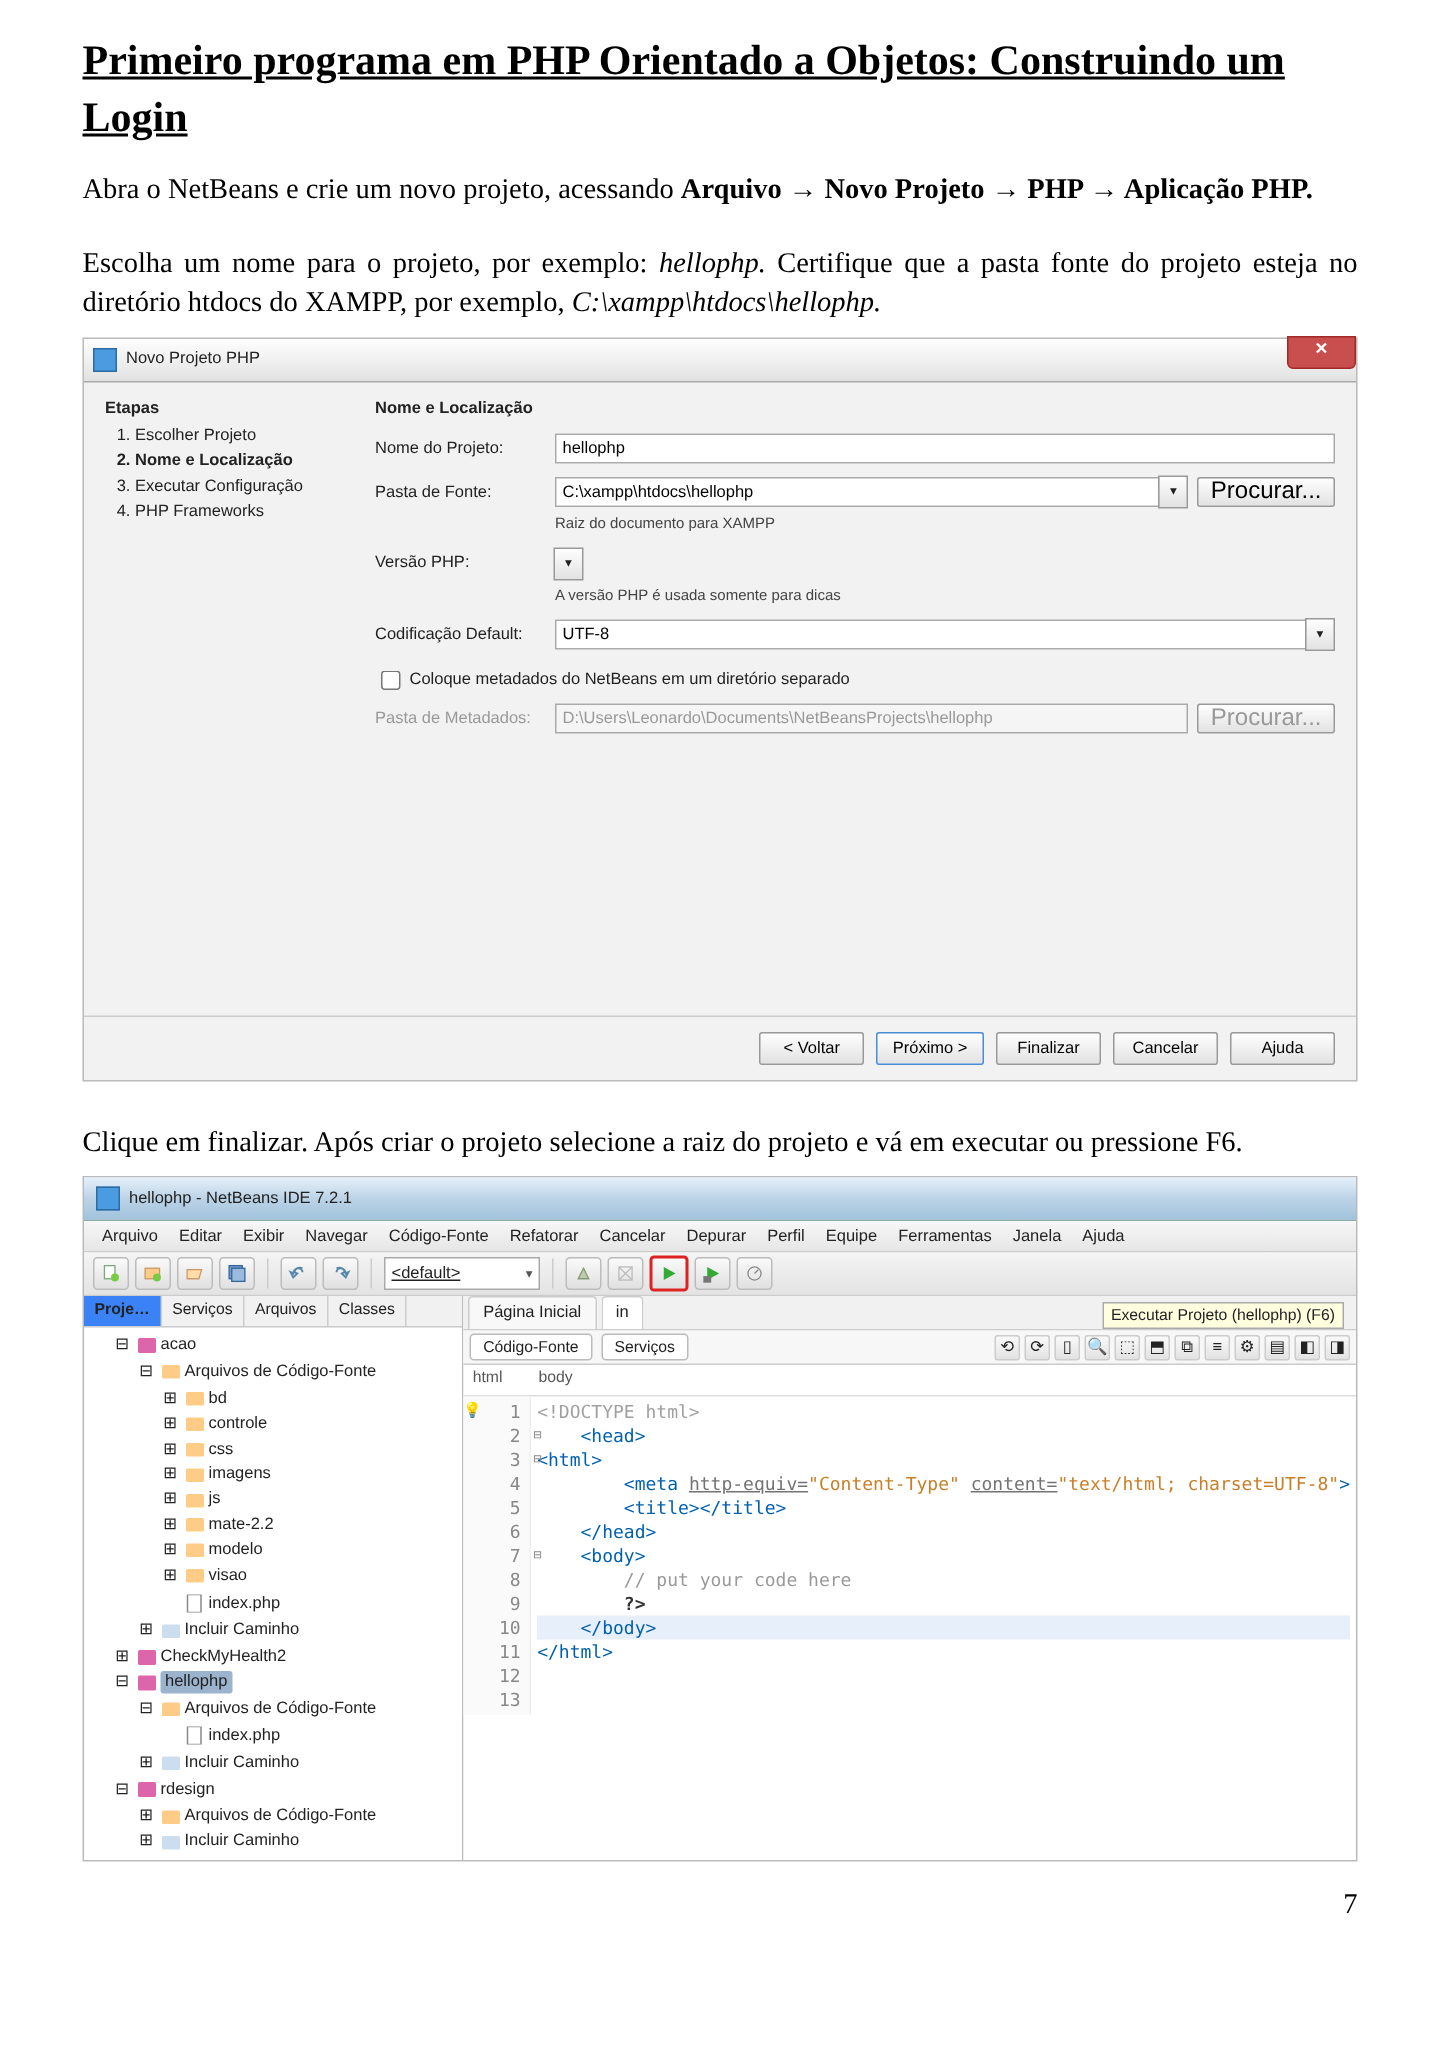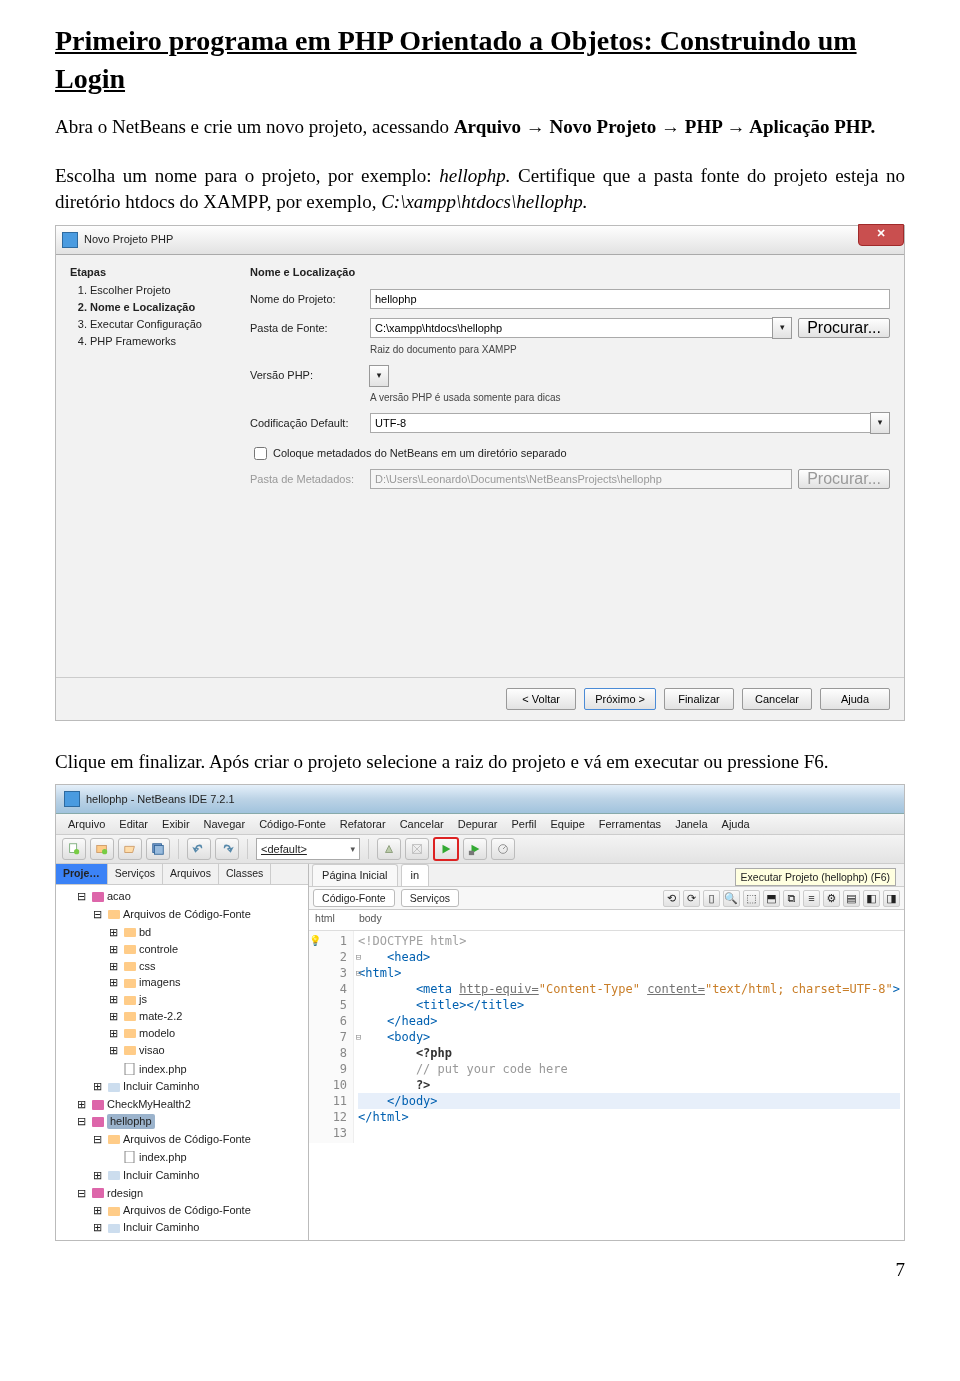--- a/index.html
+++ b/index.html
@@ -594,21 +594,20 @@
               <div>13</div>
             </div>
           <div class="codelines" id="codelines">
               <div><span class="c-doctype">&lt;!DOCTYPE html&gt;</span></div>
               <div>    <span class="c-tag">&lt;head&gt;</span></div>
               <div><span class="c-tag">&lt;html&gt;</span></div>
               <div>        <span class="c-tag">&lt;meta</span> <span class="c-attr">http-equiv=</span><span class="c-str">"Content-Type"</span> <span class="c-attr">content=</span><span class="c-str">"text/html; charset=UTF-8"</span><span class="c-tag">&gt;</span></div>
               <div>        <span class="c-tag">&lt;title&gt;&lt;/title&gt;</span></div>
               <div>    <span class="c-tag">&lt;/head&gt;</span></div>
               <div>    <span class="c-tag">&lt;body&gt;</span></div>
-              <div>        <span class="c-phpopen">&lt;?php</span></div>
               <div>        <span class="c-cmt">// put your code here</span></div>
               <div>        <span class="c-phpopen">?&gt;</span></div>
               <div class="hlline">    <span class="c-tag">&lt;/body&gt;</span></div>
               <div><span class="c-tag">&lt;/html&gt;</span></div>
               <div></div>
             </div>
         </div>
       </div>
     </div>
   </div>

